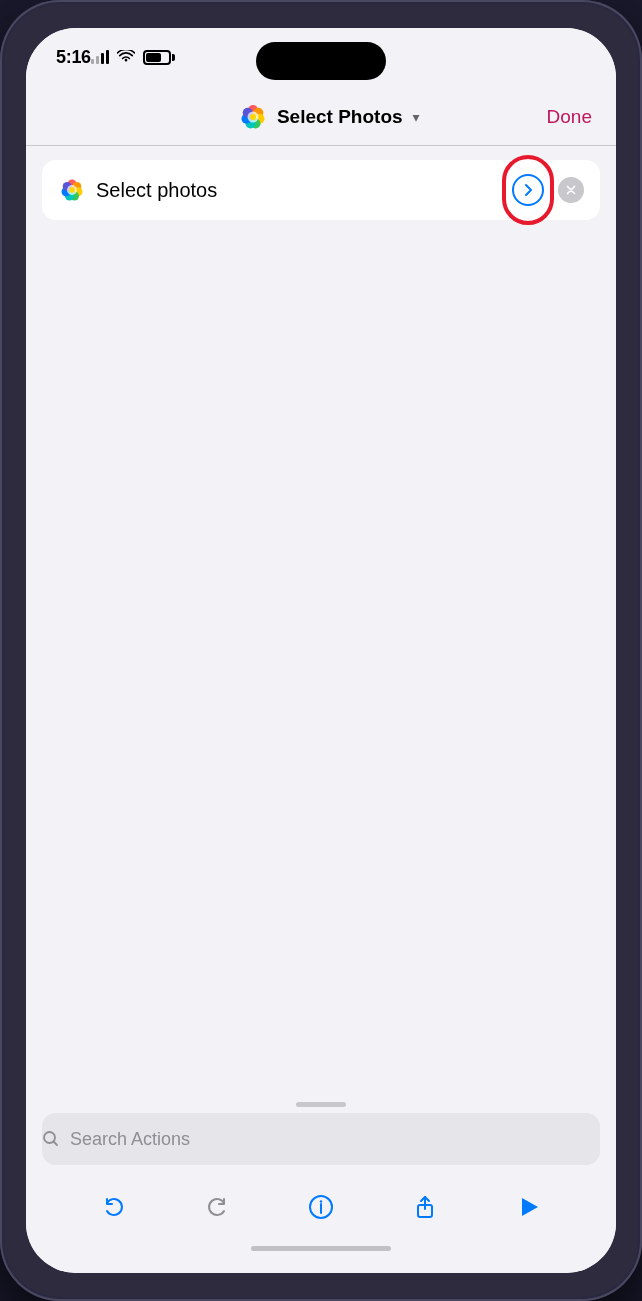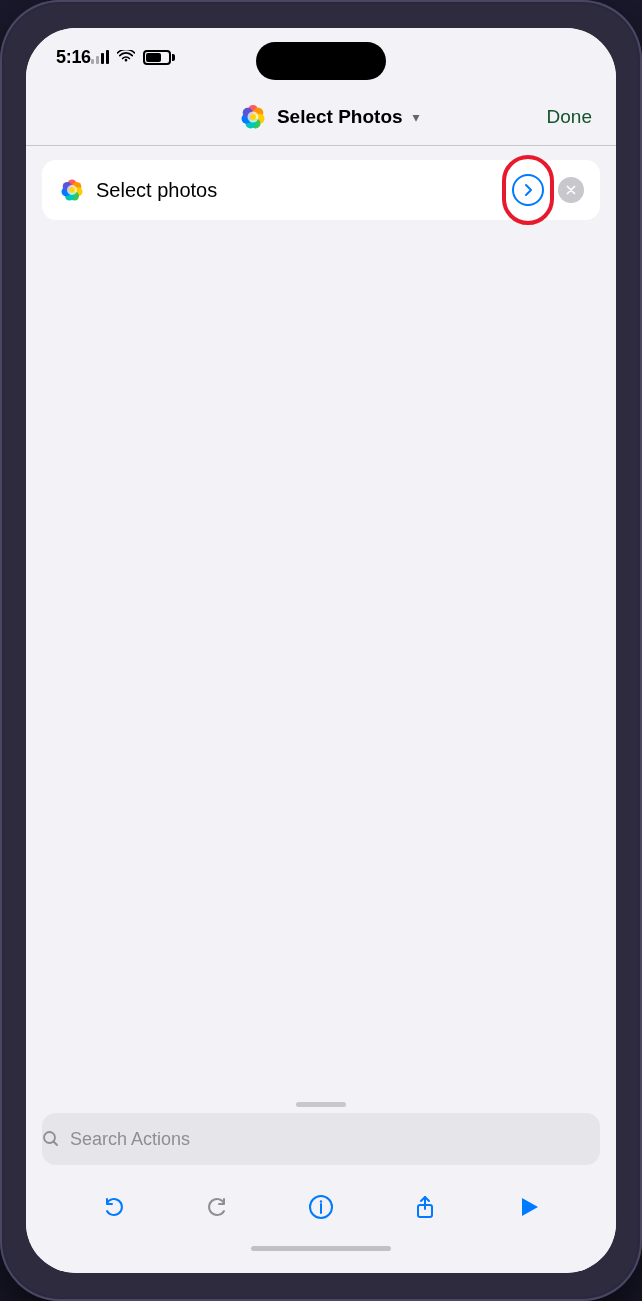--- a/index.html
+++ b/index.html
@@ -159,21 +159,21 @@
 
     .nav-chevron {
       color: #666;
       font-size: 14px;
       margin-left: 2px;
     }
 
     .nav-done {
       font-size: 19px;
       font-weight: 400;
-      color: #14532d;
+      color: #be185d;
       cursor: pointer;
     }
 
     
     .main-content {
       flex: 1;
       background: #f2f2f7;
       padding: 14px 16px;
       display: flex;
       flex-direction: column;

